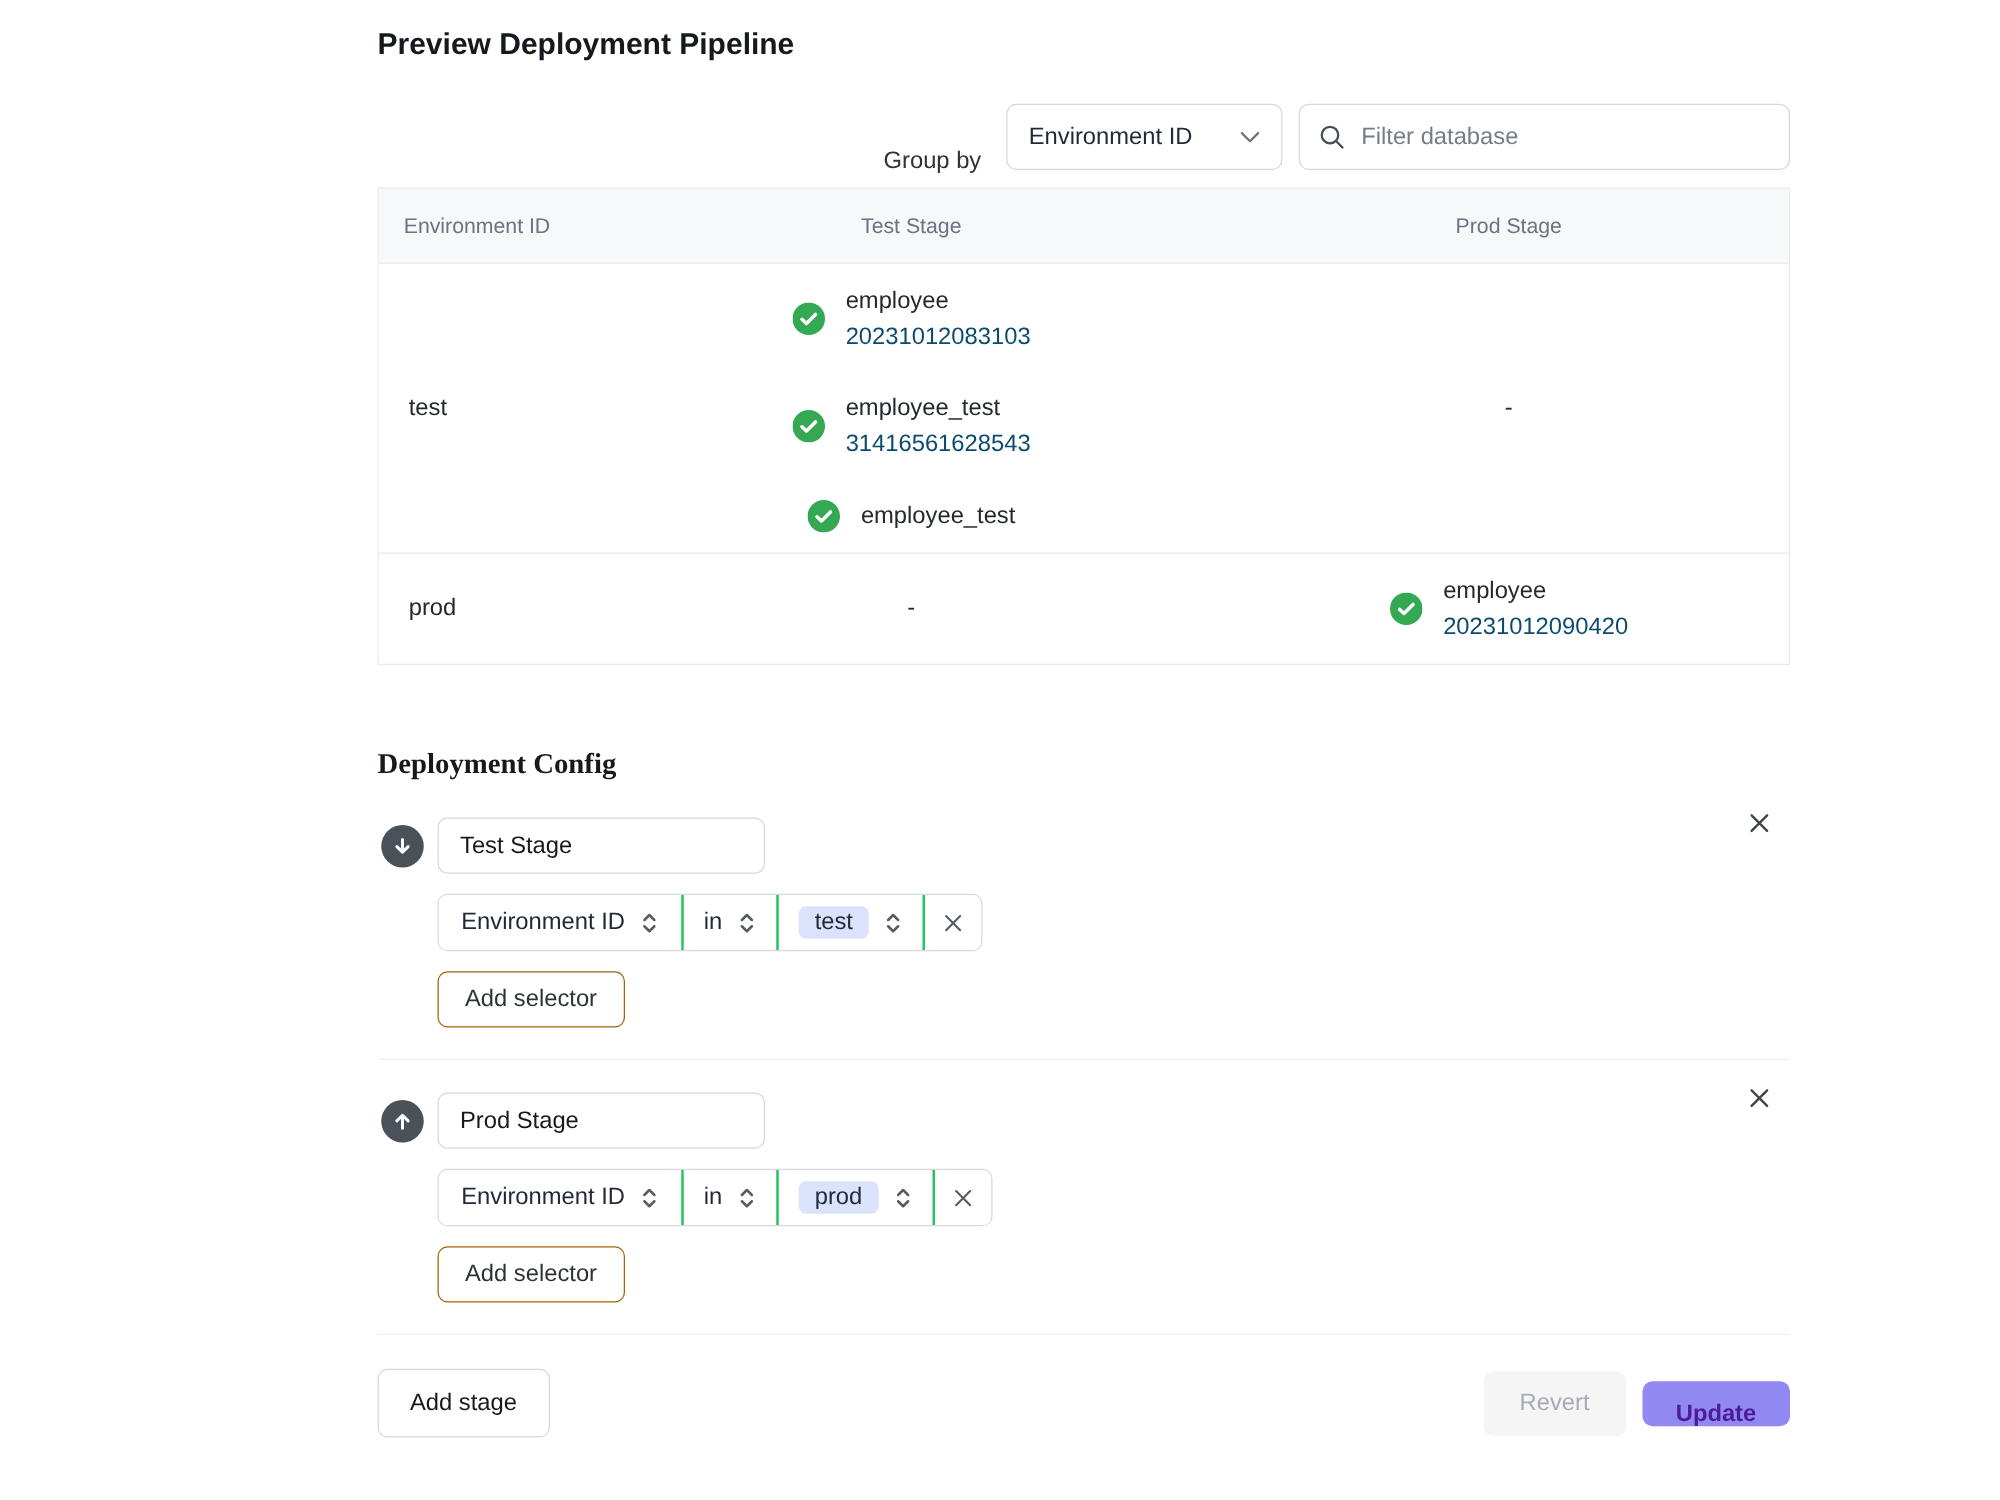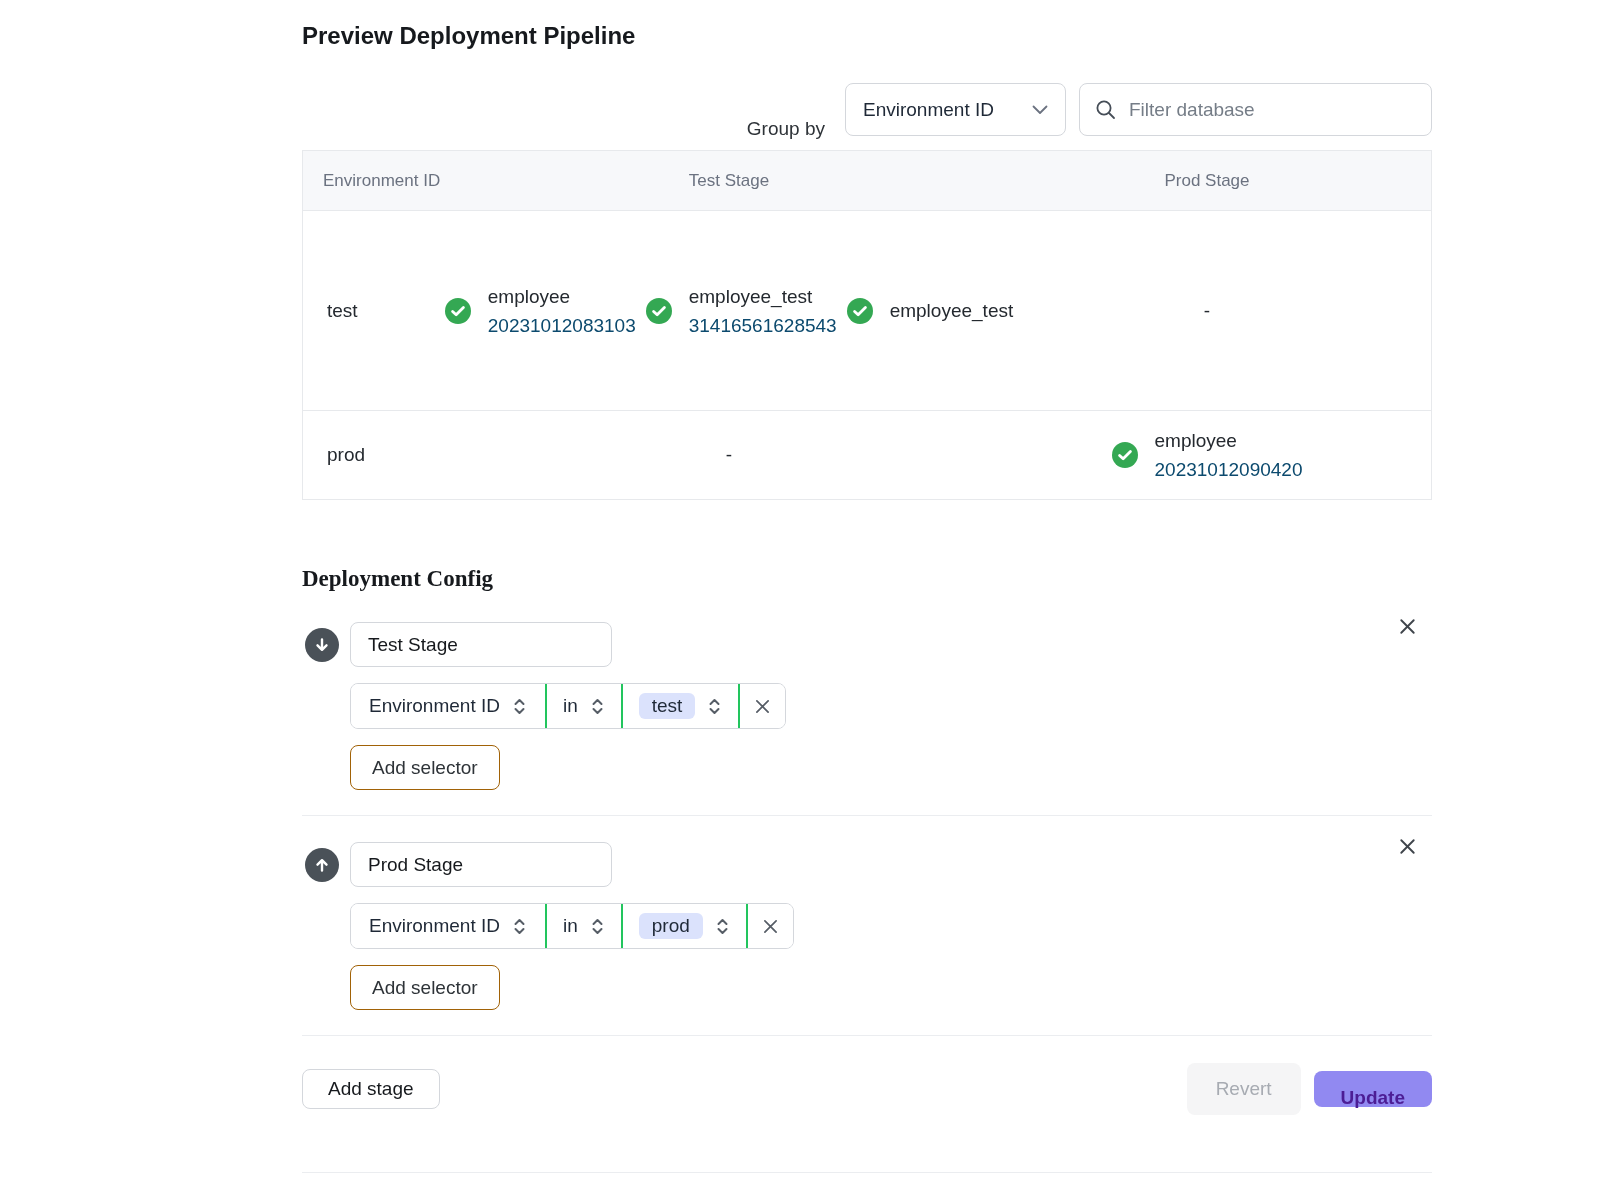--- a/index.html
+++ b/index.html
@@ -46,21 +46,21 @@
     background: #fff;
     display: flex;
     align-items: center;
     justify-content: space-between;
     padding: 0 17px;
     font-size: 19px;
     color: #1f2937;
     cursor: pointer;
   }
   .filter-box {
-    width: 353px;
+    width: 393px;
     height: 53px;
     box-sizing: border-box;
     border: 1px solid #d4d7dc;
     border-radius: 8px;
     margin-left: 13px;
     display: flex;
     align-items: center;
     padding: 4px 15px;
     gap: 11px;
     background: #fff;
@@ -102,21 +102,21 @@
   }
   .trow + .trow { border-top: 1px solid #e7e9ec; }
   .trow-tall { min-height: 169px; }
   .trow-short { min-height: 53px; }
   .env-cell {
     padding-left: 24px;
     font-size: 19px;
     color: #24292f;
   }
   .stack-cell { display: flex; justify-content: center; }
-  .db-stack { display: flex; flex-direction: row; gap: 10px; }
+  .db-stack { display: flex; flex-direction: column; gap: 28px; align-items: center; }
   .db-item { display: flex; align-items: center; gap: 17px; }
   .db-text { display: flex; flex-direction: column; }
   .db-name { font-size: 19px; color: #24292f; line-height: 29px; }
   .db-version { font-size: 19px; color: #0c4a6e; line-height: 29px; }
   .dash-cell { text-align: center; font-size: 19px; color: #24292f; }
   .check-bg { fill: var(--success-green, #34a853); }
   
   .config-heading {
     margin: 66px 0 0 0;
     font-size: 23px;
@@ -216,21 +216,21 @@
     margin: 25px 0 0 0;
   }
   .stage-block + .divider + .stage-block { margin-top: 26px; }
   
   .footer {
     margin-top: 27px;
     display: flex;
     align-items: center;
   }
   .add-stage {
-    height: 40px;
+    height: 55px;
     padding: 0 25px;
     border: 1px solid #d4d7dc;
     border-radius: 8px;
     background: #fff;
     font-size: 19px;
     font-weight: 500;
     color: #16191d;
     cursor: pointer;
     font-family: "Liberation Sans", sans-serif;
   }

